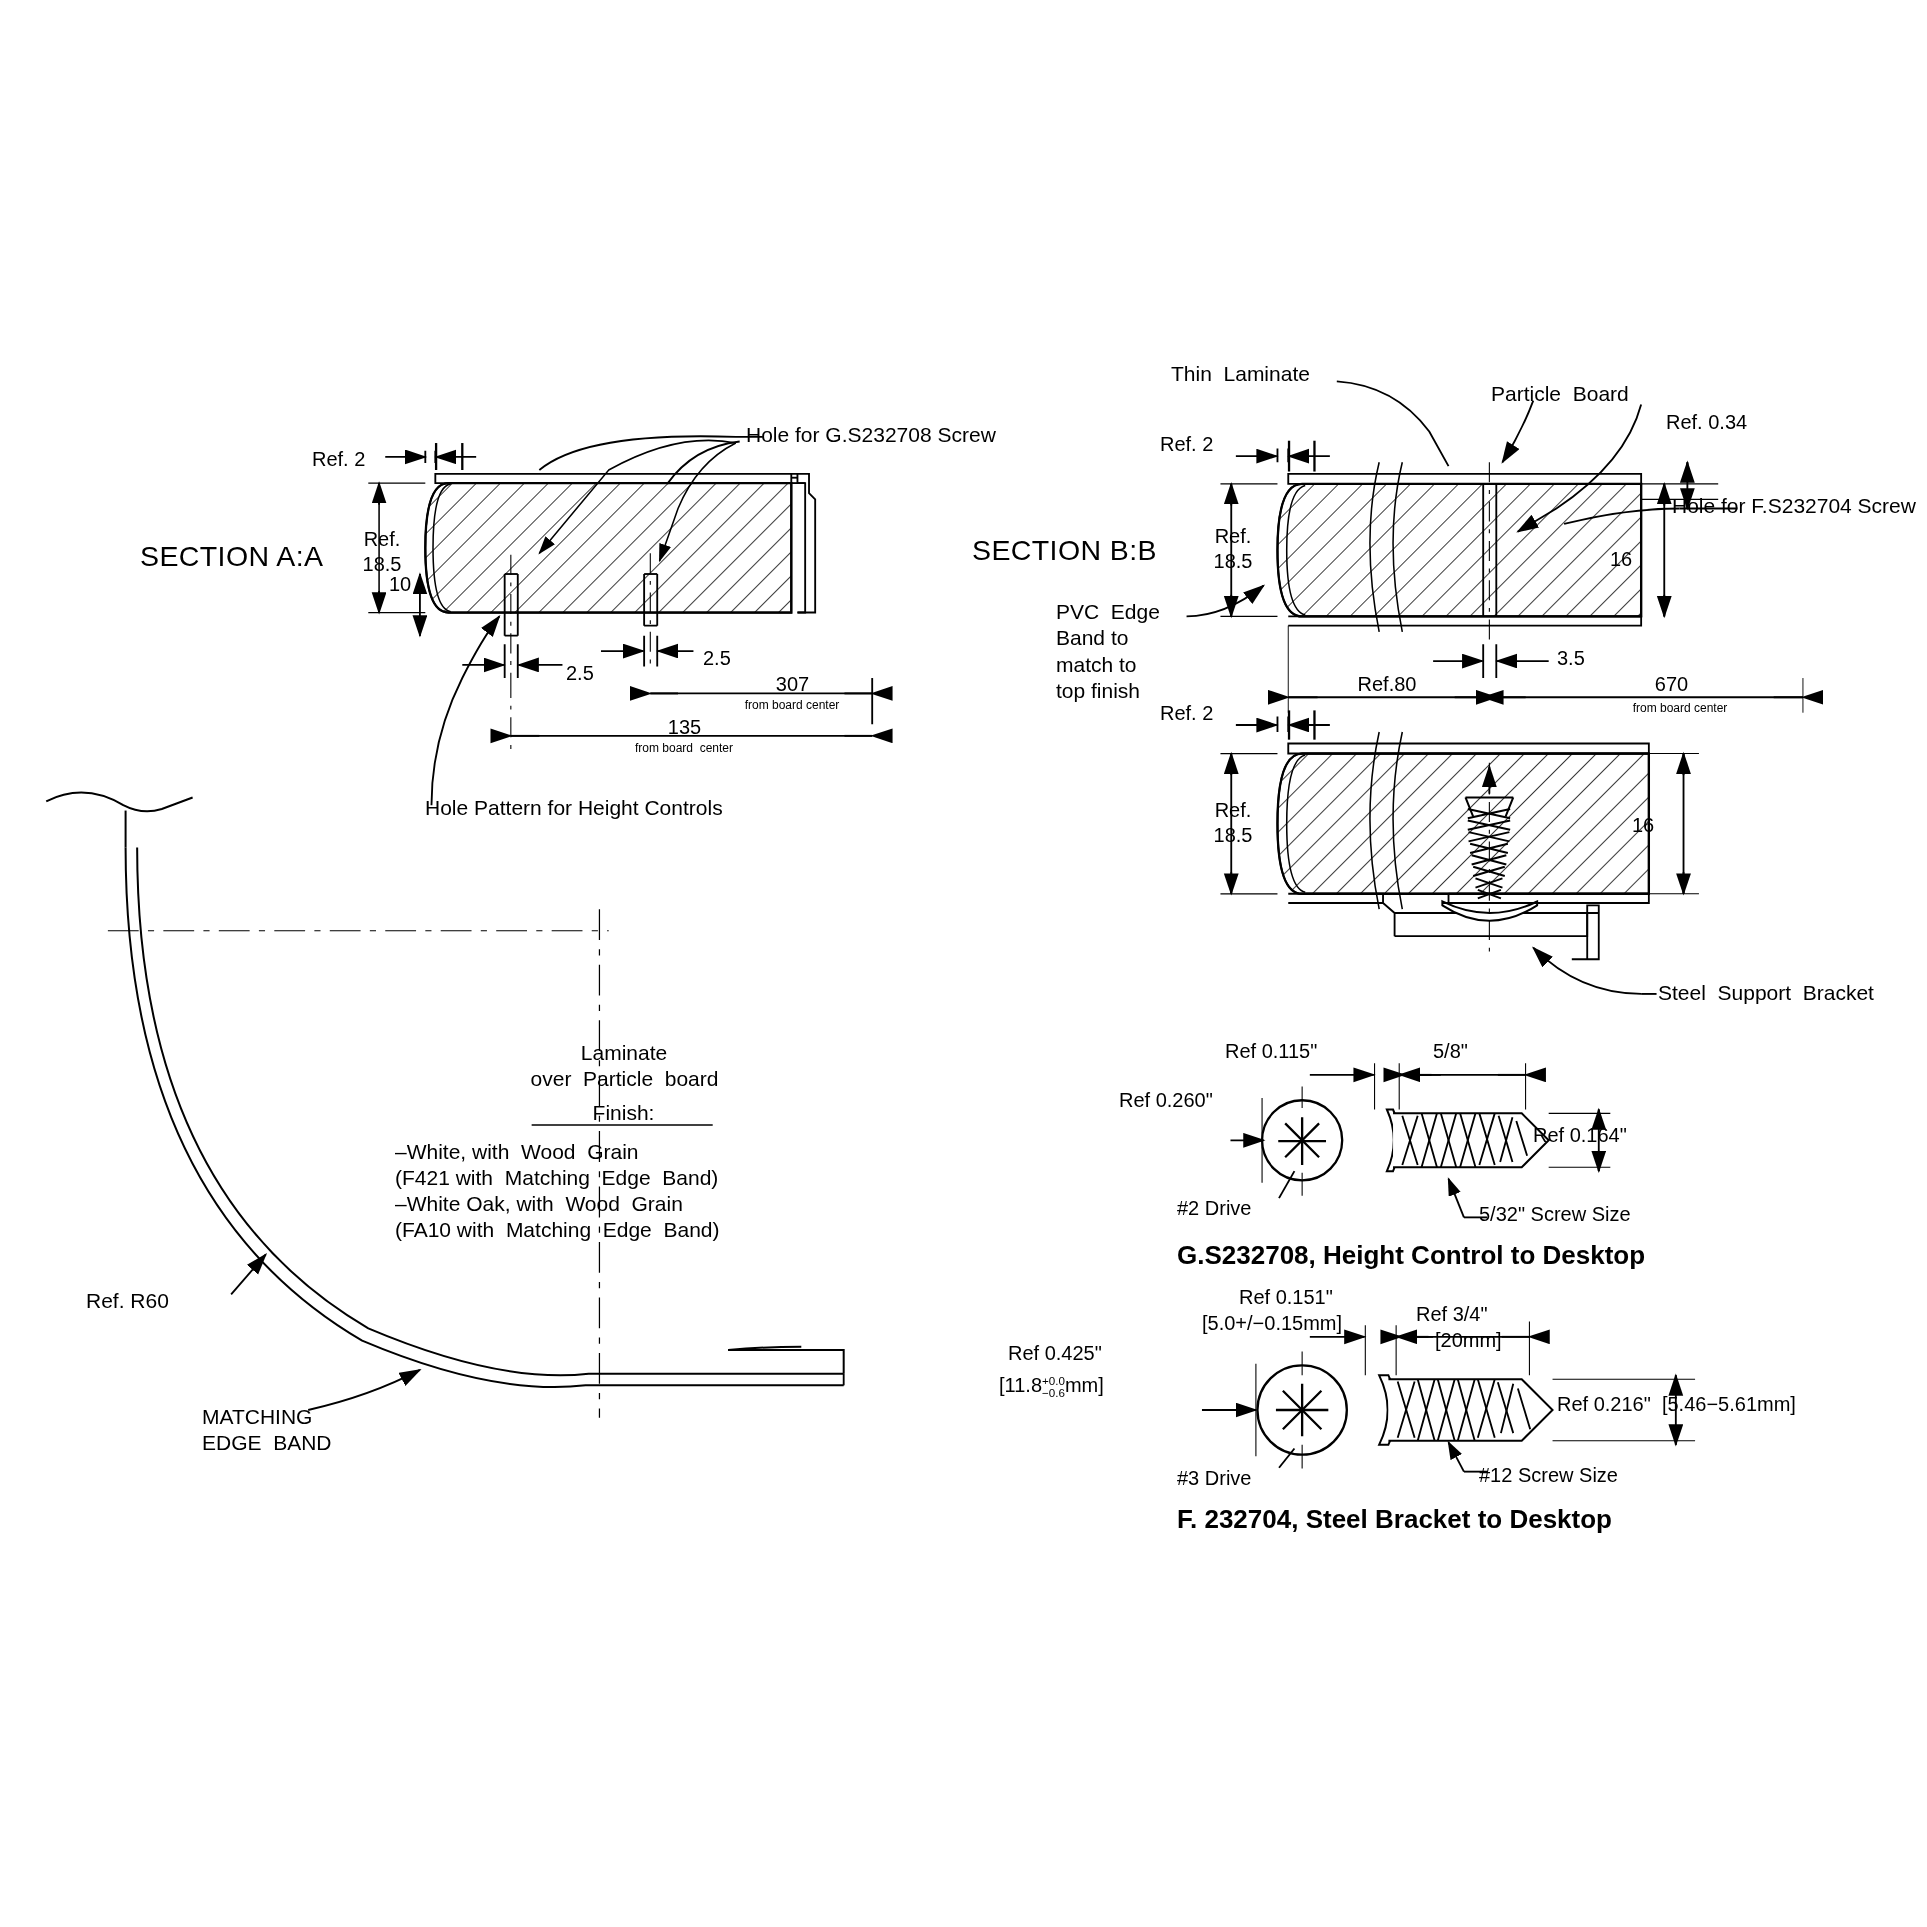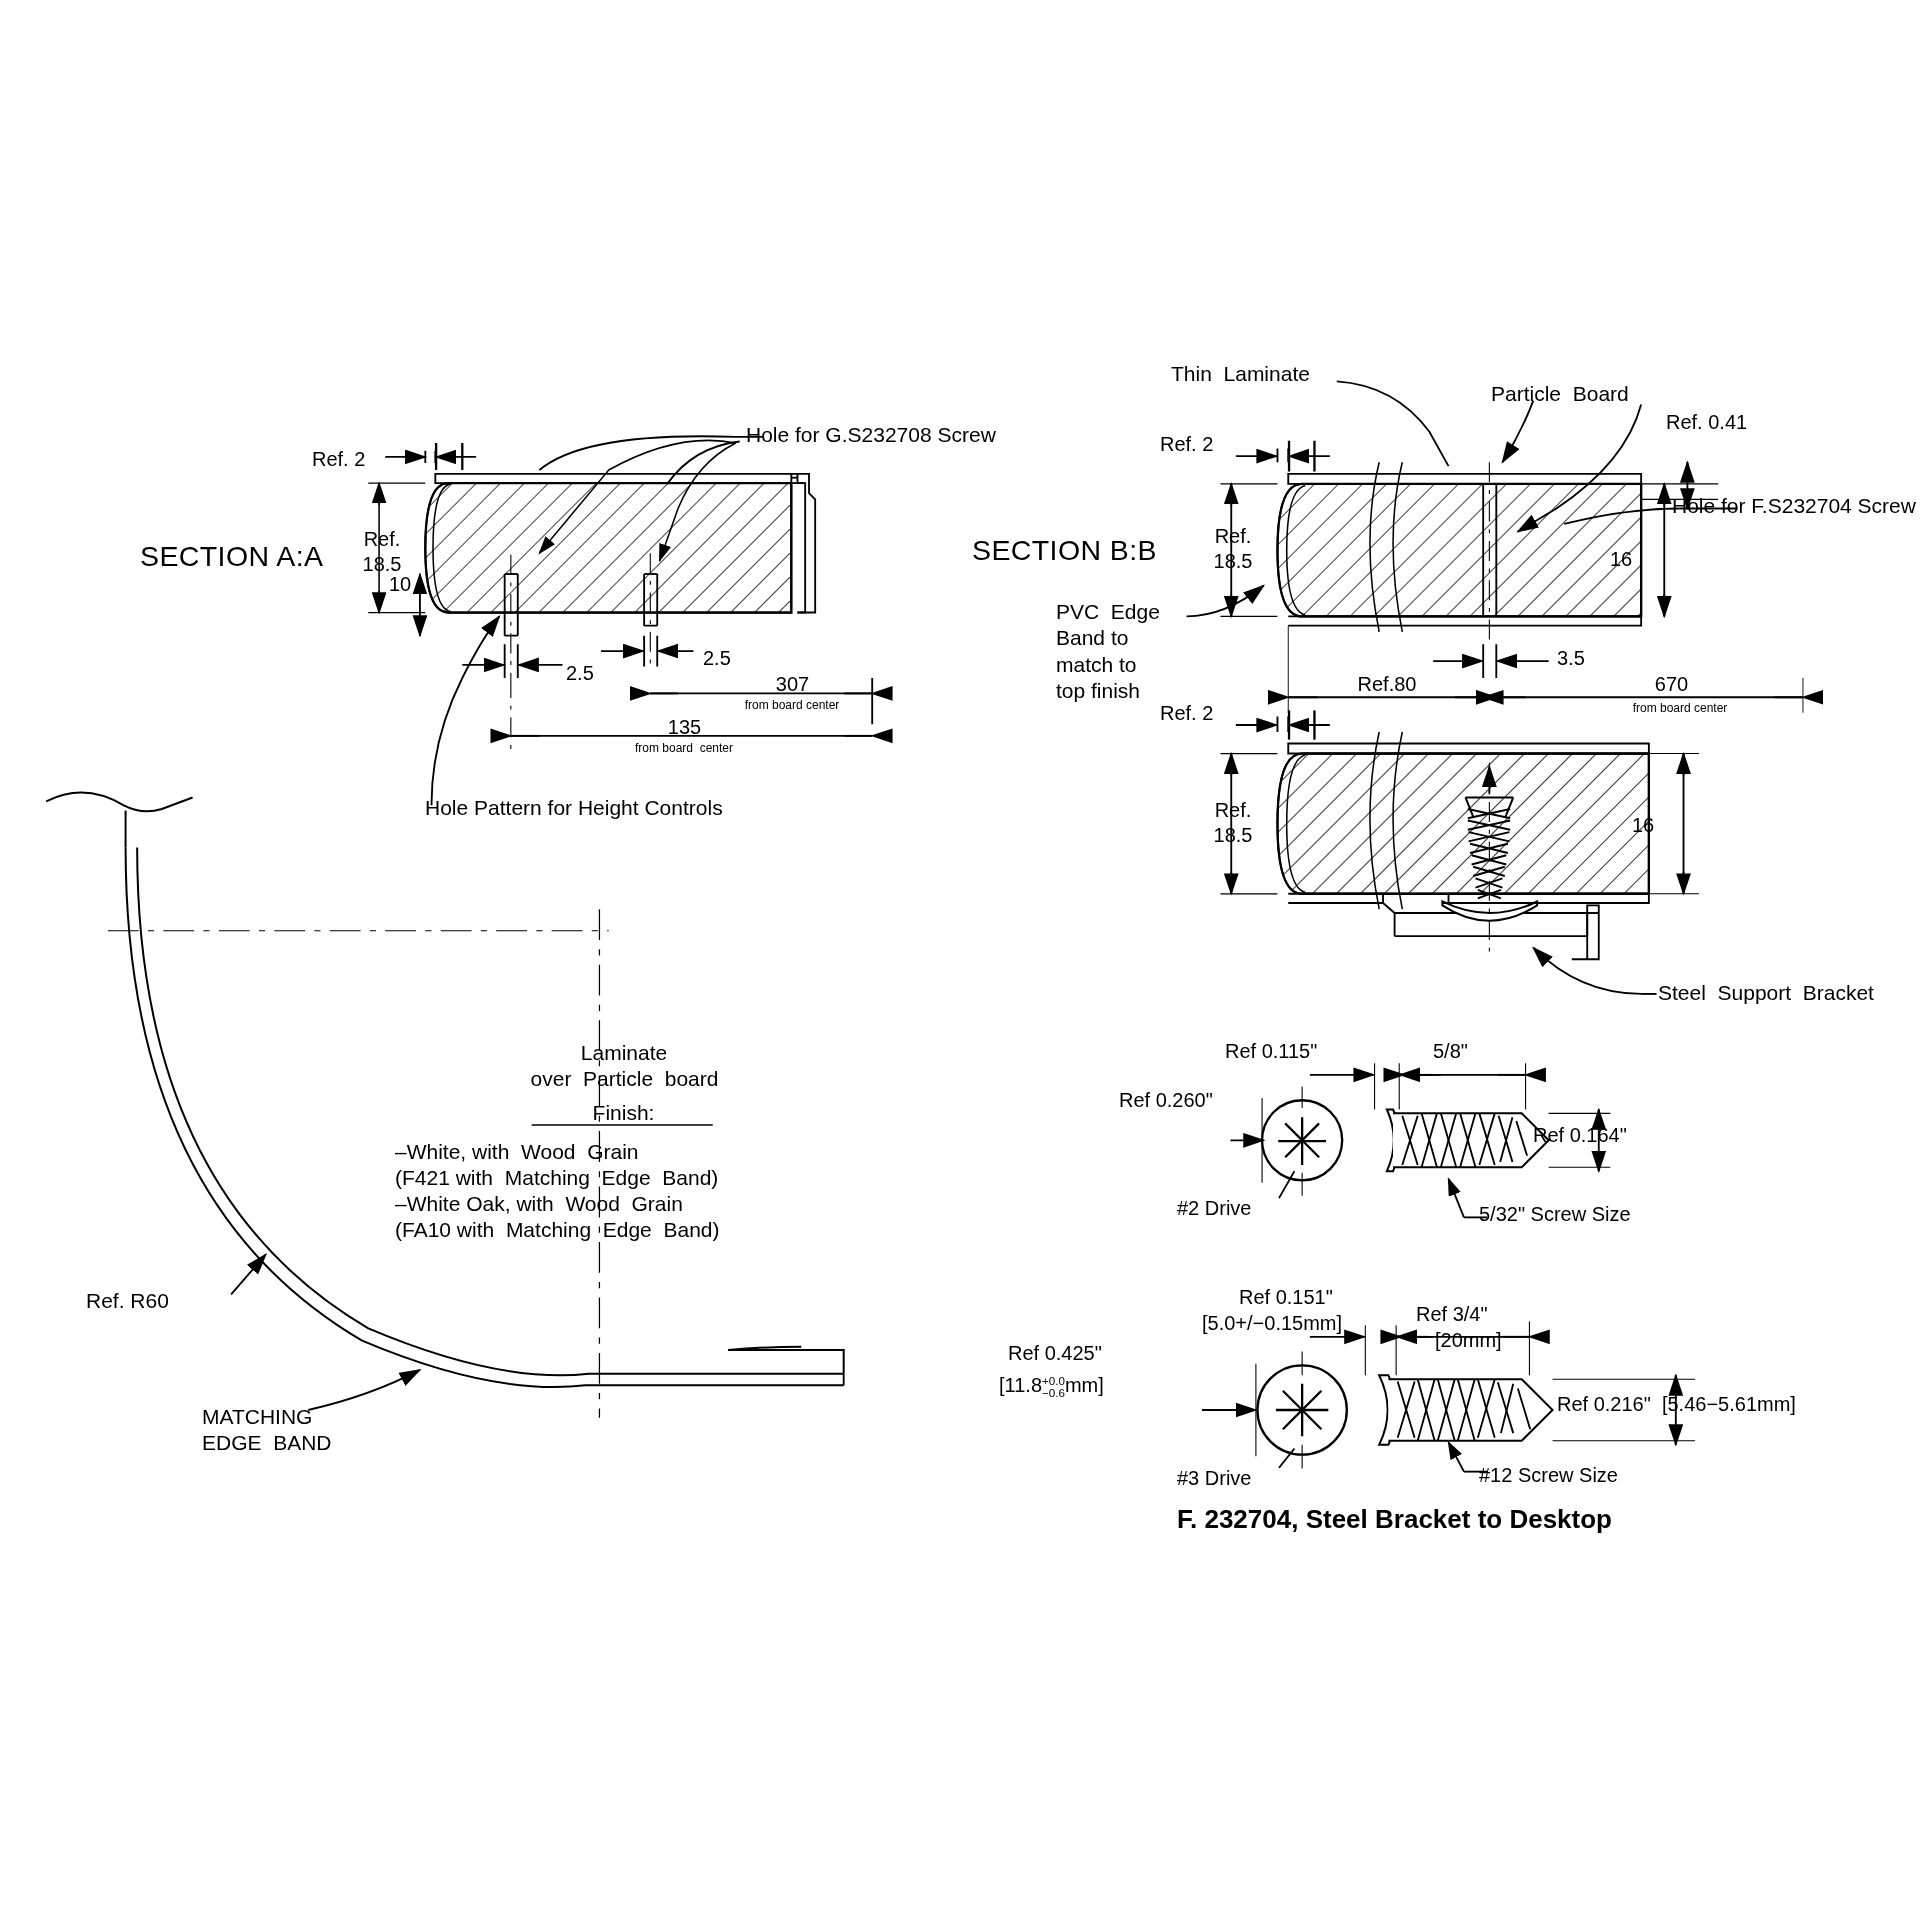--- a/index.html
+++ b/index.html
@@ -312,21 +312,21 @@
 <div class="lbl dimsm ctr" style="left:692px;top:698px;width:200px;">from board center</div>
 <div class="lbl dim ctr" style="left:615px;top:715px;width:139px;">135</div>
 <div class="lbl dimsm ctr" style="left:584px;top:741px;width:200px;">from board  center</div>
 <div class="lbl note" style="left:746px;top:422px;">Hole for G.S232708 Screw</div>
 <div class="lbl note" style="left:425px;top:795px;">Hole Pattern for Height Controls</div>
 
 <div class="lbl sectitle" style="left:972px;top:533px;">SECTION B:B</div>
 <div class="lbl note" style="left:1171px;top:361px;">Thin  Laminate</div>
 <div class="lbl note" style="left:1491px;top:381px;">Particle  Board</div>
 <div class="lbl dim" style="left:1160px;top:432px;">Ref. 2</div>
-<div class="lbl dim" style="left:1666px;top:410px;">Ref. 0.41</div>
+<div class="lbl dim" style="left:1666px;top:410px;">Ref. 0.34</div>
 <div class="lbl dim ctr" style="left:1202px;top:524px;width:62px;">Ref.
 18.5</div>
 <div class="lbl dim" style="left:1610px;top:547px;">16</div>
 <div class="lbl dim" style="left:1557px;top:646px;">3.5</div>
 <div class="lbl dim ctr" style="left:1310px;top:672px;width:154px;">Ref.80</div>
 <div class="lbl dim ctr" style="left:1610px;top:672px;width:123px;">670</div>
 <div class="lbl dimsm ctr" style="left:1580px;top:701px;width:200px;">from board center</div>
 <div class="lbl note" style="left:1672px;top:493px;">Hole for F.S232704 Screw</div>
 <div class="lbl note" style="left:1056px;top:599px;">PVC  Edge
 Band to
@@ -349,20 +349,21 @@
 <div class="lbl note" style="left:395px;top:1165px;">(F421 with  Matching  Edge  Band)</div>
 <div class="lbl note" style="left:395px;top:1191px;">–White Oak, with  Wood  Grain</div>
 <div class="lbl note" style="left:395px;top:1217px;">(FA10 with  Matching  Edge  Band)</div>
 
 <div class="lbl dim" style="left:1225px;top:1039px;">Ref 0.115"</div>
 <div class="lbl dim" style="left:1433px;top:1039px;">5/8"</div>
 <div class="lbl dim" style="left:1119px;top:1088px;">Ref 0.260"</div>
 <div class="lbl dim" style="left:1533px;top:1123px;">Ref 0.164"</div>
 <div class="lbl dim" style="left:1177px;top:1196px;">#2 Drive</div>
 <div class="lbl dim" style="left:1479px;top:1202px;">5/32" Screw Size</div>
+<div class="lbl capt" style="left:1177px;top:1239px;">G.S232708, Height Control to Desktop</div>
 
 <div class="lbl dim" style="left:1239px;top:1285px;">Ref 0.151"</div>
 <div class="lbl dim" style="left:1202px;top:1311px;">[5.0+/−0.15mm]</div>
 <div class="lbl dim" style="left:1416px;top:1302px;">Ref 3/4"</div>
 <div class="lbl dim" style="left:1435px;top:1328px;">[20mm]</div>
 <div class="lbl dim" style="left:1008px;top:1341px;">Ref 0.425"</div>
 <div class="lbl dim" style="left:999px;top:1373px;"><span>[11.8</span><span style="display:inline-block;vertical-align:middle;font-size:11.6px;line-height:1.05;text-align:left;"><span style="display:block;">+0.0</span><span style="display:block;">−0.6</span></span><span>mm]</span></div>
 <div class="lbl dim" style="left:1557px;top:1392px;">Ref 0.216"  [5.46−5.61mm]</div>
 <div class="lbl dim" style="left:1177px;top:1466px;">#3 Drive</div>
 <div class="lbl dim" style="left:1479px;top:1463px;">#12 Screw Size</div>

